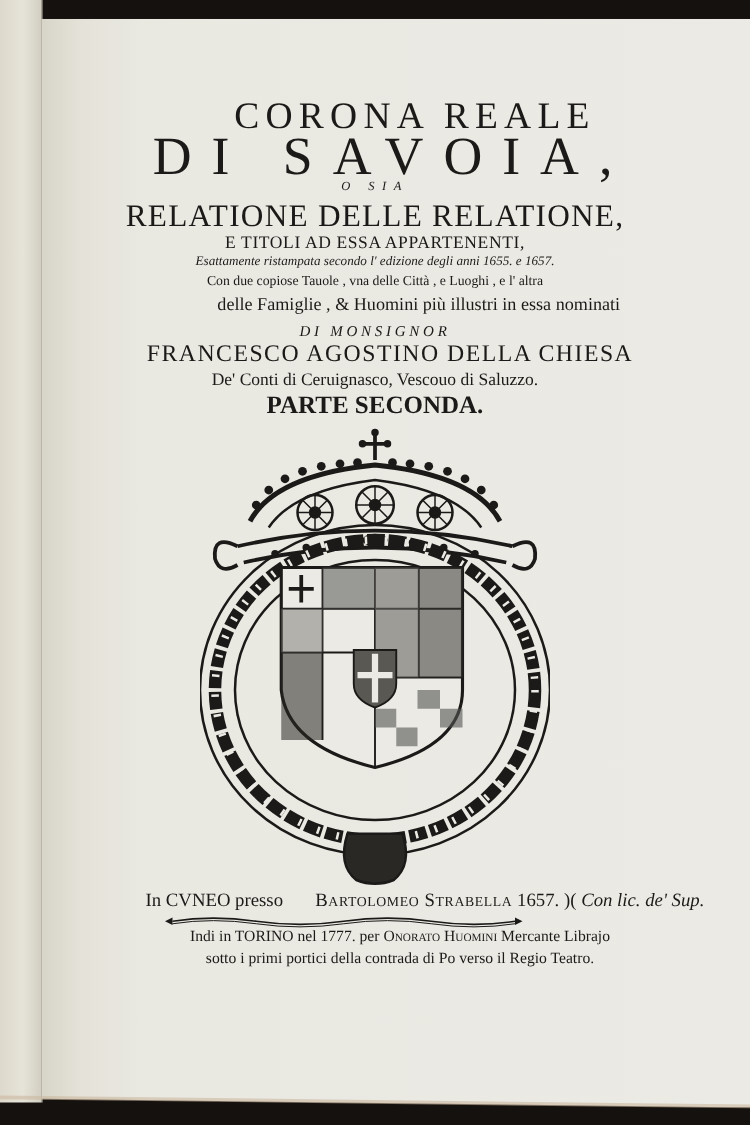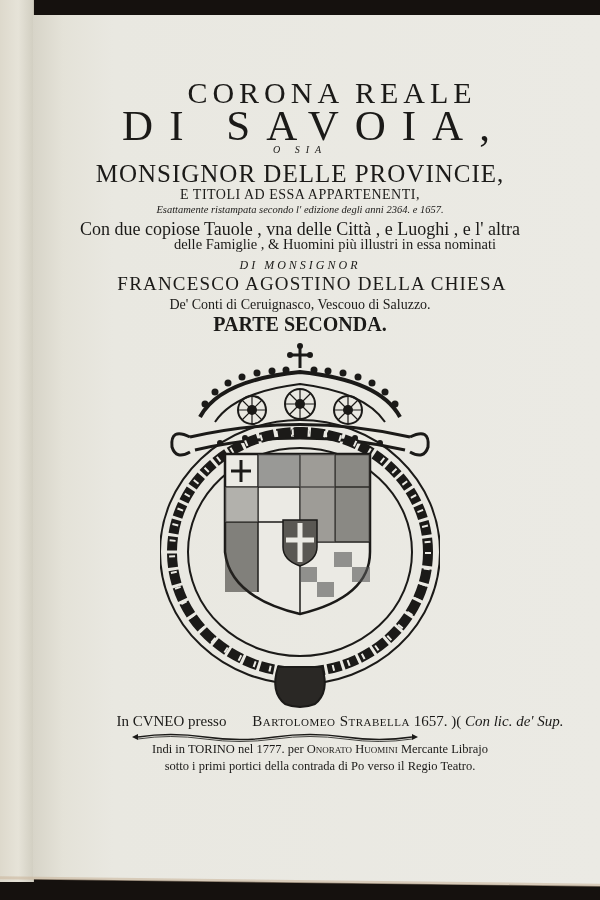--- a/index.html
+++ b/index.html
@@ -29,21 +29,21 @@
   .line {
     position: absolute; left: 0; width: 600px; text-align: center;
     white-space: nowrap; line-height: 1;
   }
   .t-corona { top: 78px; font-size: 30px; letter-spacing: 5px; font-family: "Liberation Serif", serif; margin-left: 32px; }
   .t-savoia { top: 104px; font-size: 43px; letter-spacing: 16px; font-family: "Liberation Serif", serif; padding-left: 14px; }
   .t-osia { top: 145px; font-size: 10px; font-style: italic; letter-spacing: 6px; font-family: "Liberation Serif", serif; }
   .t-relatione { top: 161px; font-size: 25px; letter-spacing: 1px; font-family: "Liberation Serif", serif; }
   .t-titoli { top: 188px; font-size: 14px; letter-spacing: .5px; font-family: Liberation Serif, serif; }
   .t-esatt { top: 205px; font-size: 10.5px; font-style: italic; font-family: "Liberation Serif", serif; }
-  .t-condue { top: 220px; font-size: 18px; font-family: "Liberation Serif", serif; }
+  .t-condue { top: 220px; font-size: 11px; font-family: "Liberation Serif", serif; }
   .t-delle { top: 237px; font-size: 14.5px; font-family: "Liberation Serif", serif; margin-left: 35px; }
   .t-monsignor { top: 259px; font-size: 12px; font-style: italic; letter-spacing: 3px; font-family: "Liberation Serif", serif; text-align: center; }
   .t-francesco { top: 274px; font-size: 19px; letter-spacing: 1.2px; font-family: "Liberation Serif", serif; padding-left: 12px; }
   .t-conti { top: 298px; font-size: 14px; font-family: "Liberation Serif", serif; }
   .t-parte { top: 314px; font-size: 20px; font-weight: bold; font-family: "Liberation Serif", serif; }
   .t-cuneo { top: 714px; font-size: 15px; font-family: "Liberation Serif", serif; padding-left: 40px; }
   .t-cuneo .sc { font-variant: small-caps; letter-spacing: .5px; margin-left: 22px; }
   .t-cuneo .it { font-style: italic; }
   .t-indi { top: 743px; font-size: 12.5px; font-family: "Liberation Serif", serif; padding-left: 20px; }
   .t-indi .sc { font-variant: small-caps; }
@@ -54,23 +54,23 @@
 </head>
 <body>
 
 <div class="leaf-left"></div>
 <div class="page"></div>
 <div class="page-bottom-edge"></div>
 
 <div class="line t-corona">CORONA REALE</div>
 <div class="line t-savoia">DI SAVOIA,</div>
 <div class="line t-osia">O SIA</div>
-<div class="line t-relatione">MONSIGNOR DELLE PROVINCIE,</div>
+<div class="line t-relatione">RELATIONE DELLE RELATIONE,</div>
 <div class="line t-titoli">E TITOLI AD ESSA APPARTENENTI,</div>
-<div class="line t-esatt">Esattamente ristampata secondo l' edizione degli anni 2364. e 1657.</div>
+<div class="line t-esatt">Esattamente ristampata secondo l' edizione degli anni 1655. e 1657.</div>
 <div class="line t-condue">Con due copiose Tauole , vna delle Città , e Luoghi , e l' altra</div>
 <div class="line t-delle">delle Famiglie , &amp; Huomini più illustri in essa nominati</div>
 <div class="line t-monsignor">DI MONSIGNOR</div>
 <div class="line t-francesco">FRANCESCO AGOSTINO DELLA CHIESA</div>
 <div class="line t-conti">De' Conti di Ceruignasco, Vescouo di Saluzzo.</div>
 <div class="line t-parte">PARTE SECONDA.</div>
 
 <svg class="arms" viewBox="0 0 280 370" xmlns="http://www.w3.org/2000/svg">
   <g fill="none" stroke="#1b1a18" stroke-width="2">
 

